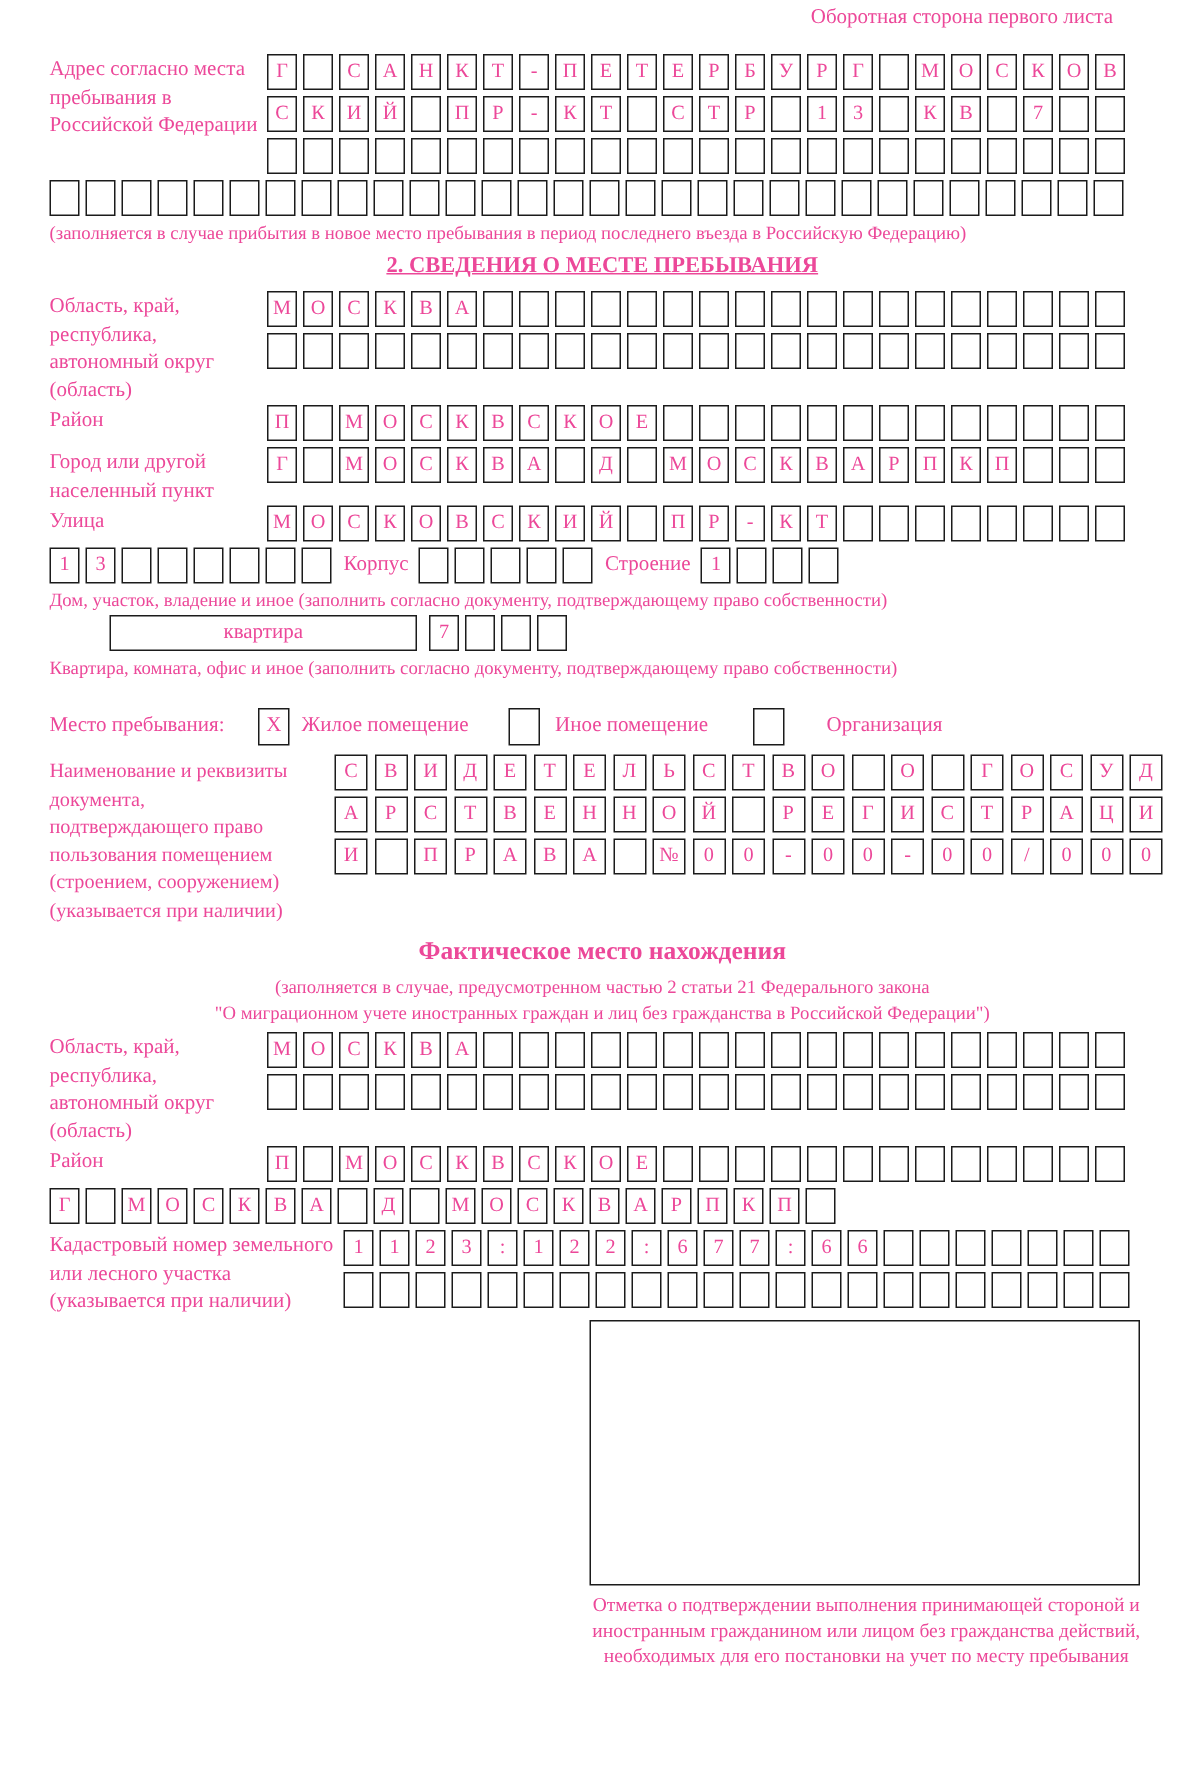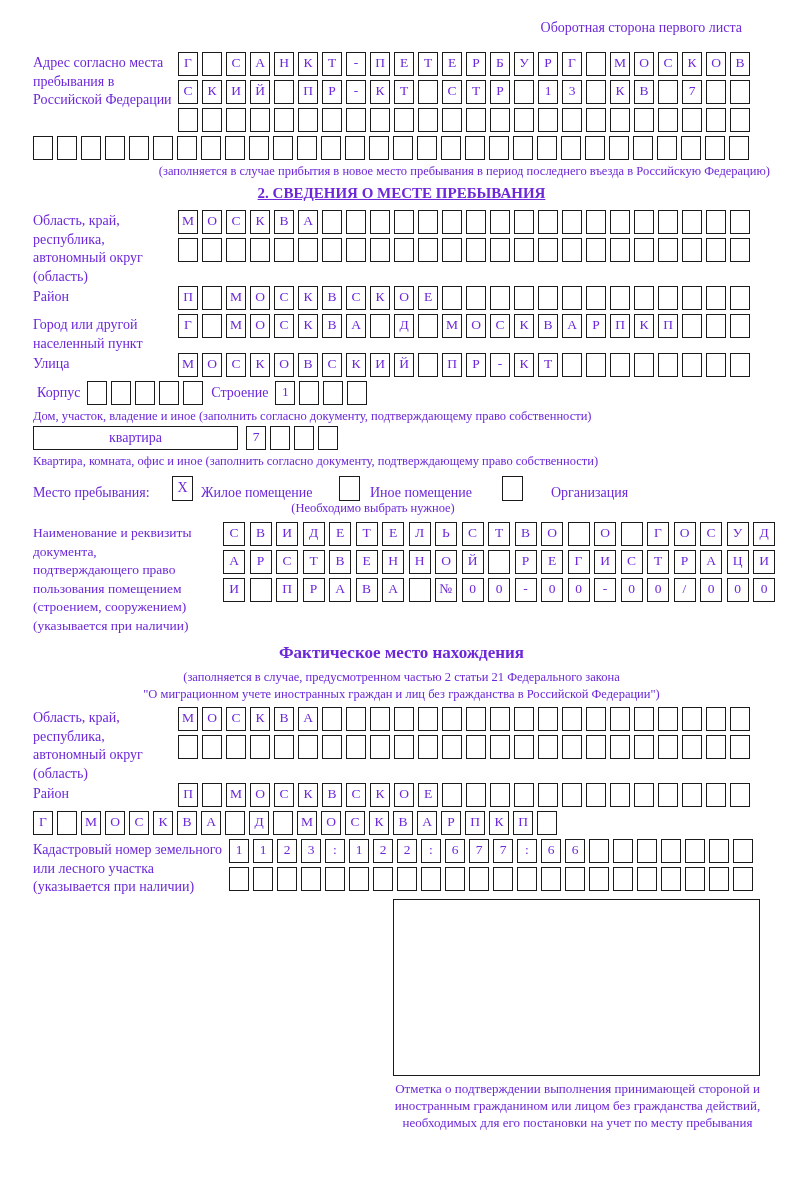--- a/index.html
+++ b/index.html
@@ -1,43 +1,43 @@
 <!DOCTYPE html>
 <html><head>
 <meta charset="utf-8">
 <style>
   html,body{margin:0;padding:0;background:#ffffff;}
   .page{
     width:800px;height:1180px;box-sizing:border-box;
-    padding:20px 30px 0 33px;position:relative;overflow:hidden;
-    background:#ffffff;color:#6d28d9;
+    padding:4px 30px 0 33px;position:relative;overflow:hidden;
+    background:#ffffff;color:#ec4899;
     font-family:"Liberation Serif","DejaVu Serif",serif;
   }
   .header-note{text-align:right;font-size:14px;margin-bottom:16px;padding-right:28px;}
   .field-row{display:flex;align-items:flex-start;}
   .label{flex:0 0 145px;width:145px;font-size:14px;line-height:18.5px;padding-top:2px;box-sizing:border-box;padding-right:6px;}
   .label-doc{flex:0 0 178px;width:178px;font-size:13.5px;}
   .label-wide{flex:0 0 196px;width:196px;}
   .rows{flex:1 1 auto;}
   .cellrow{height:24px;margin-bottom:4px;white-space:nowrap;}
   .cell{
     display:inline-block;box-sizing:border-box;width:20px;height:24px;
     border:1.6px solid #1b1b1b;margin-right:4px;text-align:center;
     font-size:13.5px;line-height:20px;vertical-align:top;
   }
   .doc-rows .cell{width:22px;margin-right:4.5px;}
   .caption{font-size:12.5px;margin-bottom:2px;}
-  .center{text-align:right;}
+  .center{text-align:left;}
   .section-title{text-align:center;font-weight:bold;font-size:15px;margin:6px 0 8px;text-decoration:underline;}
   .inline-row{display:flex;align-items:flex-start;}
   .named-rect{display:inline-block;box-sizing:border-box;border:1.6px solid #1b1b1b;height:24px;line-height:21px;text-align:center;font-size:14px;}
   .dom-rect{width:167px;margin-right:8px;}
-  .kv-rect{width:205px;margin-right:8px;}
+  .kv-rect{width:205px;margin-right:8px;margin-left:40px;}
   .inline-label{font-size:14px;line-height:24px;margin:0 7px 0 4px;}
-  .mesto-row{display:flex;align-items:flex-end;margin-top:6px;height:26px;font-size:14px;}
+  .mesto-row{display:flex;align-items:center;margin-top:18px;height:26px;font-size:14px;}
   .mesto-label{width:139px;}
   .checkbox{display:inline-block;box-sizing:border-box;width:21px;height:25px;border:1.6px solid #1b1b1b;text-align:center;line-height:22px;font-size:14px;flex:0 0 21px;}
   .opt1{margin-left:8px;width:128px;}
   .opt2{margin-left:10px;width:118px;}
   .opt3{margin-left:28px;}
   .cb2{margin-left:10px;}
   .cb3{margin-left:14px;}
   .mesto-caption{font-size:12.5px;margin-left:200px;width:280px;text-align:center;margin-bottom:2px;}
   .fact-title{text-align:center;font-weight:bold;font-size:17px;margin:8px 0 6px;}
   .fact-caption{text-align:center;font-size:12.5px;line-height:17px;}
@@ -83,20 +83,21 @@
     <div class="label">Город или другой населенный пункт</div>
     <div class="cellrow"><span class="cell">Г</span><span class="cell"></span><span class="cell">М</span><span class="cell">О</span><span class="cell">С</span><span class="cell">К</span><span class="cell">В</span><span class="cell">А</span><span class="cell"></span><span class="cell">Д</span><span class="cell"></span><span class="cell">М</span><span class="cell">О</span><span class="cell">С</span><span class="cell">К</span><span class="cell">В</span><span class="cell">А</span><span class="cell">Р</span><span class="cell">П</span><span class="cell">К</span><span class="cell">П</span><span class="cell"></span><span class="cell"></span><span class="cell"></span></div>
   </div>
 
   <div class="field-row">
     <div class="label">Улица</div>
     <div class="cellrow"><span class="cell">М</span><span class="cell">О</span><span class="cell">С</span><span class="cell">К</span><span class="cell">О</span><span class="cell">В</span><span class="cell">С</span><span class="cell">К</span><span class="cell">И</span><span class="cell">Й</span><span class="cell"></span><span class="cell">П</span><span class="cell">Р</span><span class="cell">-</span><span class="cell">К</span><span class="cell">Т</span><span class="cell"></span><span class="cell"></span><span class="cell"></span><span class="cell"></span><span class="cell"></span><span class="cell"></span><span class="cell"></span><span class="cell"></span></div>
   </div>
 
   <div class="inline-row">
+    <span class="cellrow"><span class="cell">1</span><span class="cell">3</span><span class="cell"></span><span class="cell"></span><span class="cell"></span><span class="cell"></span><span class="cell"></span><span class="cell"></span></span>
     <span class="inline-label">Корпус</span>
     <span class="cellrow"><span class="cell"></span><span class="cell"></span><span class="cell"></span><span class="cell"></span><span class="cell"></span></span>
     <span class="inline-label">Строение</span>
     <span class="cellrow"><span class="cell">1</span><span class="cell"></span><span class="cell"></span><span class="cell"></span></span>
   </div>
   <div class="caption">Дом, участок, владение и иное (заполнить согласно документу, подтверждающему право собственности)</div>
 
   <div class="inline-row mt2">
     <span class="named-rect kv-rect">квартира</span>
     <span class="cellrow"><span class="cell">7</span><span class="cell"></span><span class="cell"></span><span class="cell"></span></span>
@@ -105,21 +106,20 @@
 
   <div class="mesto-row">
     <span class="mesto-label">Место пребывания:</span>
     <span class="checkbox">X</span>
     <span class="opt1">Жилое помещение</span>
     <span class="checkbox cb2"></span>
     <span class="opt2">Иное помещение</span>
     <span class="checkbox cb3"></span>
     <span class="opt3">Организация</span>
   </div>
-  <div class="mesto-caption">(Необходимо выбрать нужное)</div>
 
   <div class="field-row mt6">
     <div class="label label-doc">Наименование и реквизиты документа, подтверждающего право пользования помещением (строением, сооружением) (указывается при наличии)</div>
     <div class="rows doc-rows">
       <div class="cellrow"><span class="cell">С</span><span class="cell">В</span><span class="cell">И</span><span class="cell">Д</span><span class="cell">Е</span><span class="cell">Т</span><span class="cell">Е</span><span class="cell">Л</span><span class="cell">Ь</span><span class="cell">С</span><span class="cell">Т</span><span class="cell">В</span><span class="cell">О</span><span class="cell"></span><span class="cell">О</span><span class="cell"></span><span class="cell">Г</span><span class="cell">О</span><span class="cell">С</span><span class="cell">У</span><span class="cell">Д</span></div>
       <div class="cellrow"><span class="cell">А</span><span class="cell">Р</span><span class="cell">С</span><span class="cell">Т</span><span class="cell">В</span><span class="cell">Е</span><span class="cell">Н</span><span class="cell">Н</span><span class="cell">О</span><span class="cell">Й</span><span class="cell"></span><span class="cell">Р</span><span class="cell">Е</span><span class="cell">Г</span><span class="cell">И</span><span class="cell">С</span><span class="cell">Т</span><span class="cell">Р</span><span class="cell">А</span><span class="cell">Ц</span><span class="cell">И</span></div>
       <div class="cellrow"><span class="cell">И</span><span class="cell"></span><span class="cell">П</span><span class="cell">Р</span><span class="cell">А</span><span class="cell">В</span><span class="cell">А</span><span class="cell"></span><span class="cell">№</span><span class="cell">0</span><span class="cell">0</span><span class="cell">-</span><span class="cell">0</span><span class="cell">0</span><span class="cell">-</span><span class="cell">0</span><span class="cell">0</span><span class="cell">/</span><span class="cell">0</span><span class="cell">0</span><span class="cell">0</span></div>
     </div>
   </div>
 

